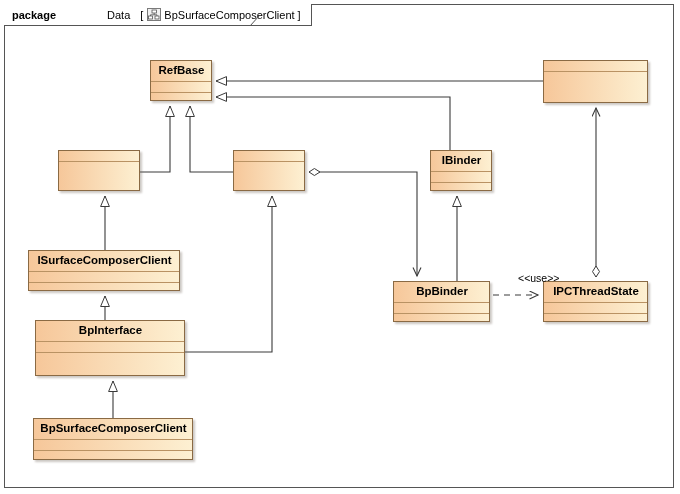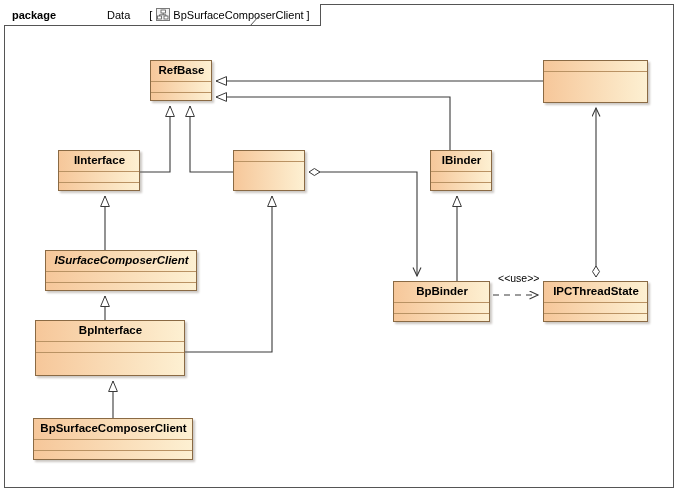--- a/index.html
+++ b/index.html
@@ -44,21 +44,21 @@
     align-items: center;
     padding: 0 7px 0 8px;
     font-size: 11px;
     color: #000000;
     white-space: nowrap;
   }
   .frame-tab .kw {
     font-weight: bold;
     margin-right: 5px;
   }
-  .frame-tab .pkgname { margin-right: 16px; padding-left: 46px; }
+  .frame-tab .pkgname { margin-right: 7px; padding-left: 46px; }
   .frame-tab .br { margin: 0 3px; }
   .pkg-icon {
     display: inline-block;
     width: 14px;
     height: 13px;
     margin: 0 3px 0 1px;
     position: relative;
     vertical-align: middle;
   }
   .pkg-icon svg { display: block; }
@@ -194,37 +194,36 @@
     <div class="compart"></div>
     <div class="compart last"></div>
   </div>
 
   <div class="cls" style="left:543px;top:60px;width:105px;height:43px;">
     <div class="compart"></div>
     <div class="compart last"></div>
   </div>
 
   <div class="cls" style="left:58px;top:150px;width:82px;height:41px;">
-    <div class="title">IInterface</div>
     <div class="compart"></div>
     <div class="compart last"></div>
   </div>
 
   <div class="cls" style="left:233px;top:150px;width:72px;height:41px;">
     <div class="compart"></div>
     <div class="compart last"></div>
   </div>
 
   <div class="cls" style="left:430px;top:150px;width:62px;height:41px;">
     <div class="title">IBinder</div>
     <div class="compart"></div>
     <div class="compart last"></div>
   </div>
 
-  <div class="cls" style="left:45px;top:250px;width:152px;height:41px;font-style:italic;">
+  <div class="cls" style="left:28px;top:250px;width:152px;height:41px;">
     <div class="title">ISurfaceComposerClient</div>
     <div class="compart"></div>
     <div class="compart last"></div>
   </div>
 
   <div class="cls" style="left:393px;top:281px;width:97px;height:41px;">
     <div class="title">BpBinder</div>
     <div class="compart"></div>
     <div class="compart last"></div>
   </div>
@@ -241,16 +240,16 @@
     <div class="compart last" style="height:26px;"></div>
   </div>
 
   <div class="cls" style="left:33px;top:418px;width:160px;height:42px;">
     <div class="title">BpSurfaceComposerClient</div>
     <div class="compart"></div>
     <div class="compart last"></div>
   </div>
 
   <div id="labels">
-    <span class="edge-label" style="left:498px;top:272px;">&lt;&lt;use&gt;&gt;</span>
+    <span class="edge-label" style="left:518px;top:272px;">&lt;&lt;use&gt;&gt;</span>
   </div>
 
 </div>
 
 </body></html>

